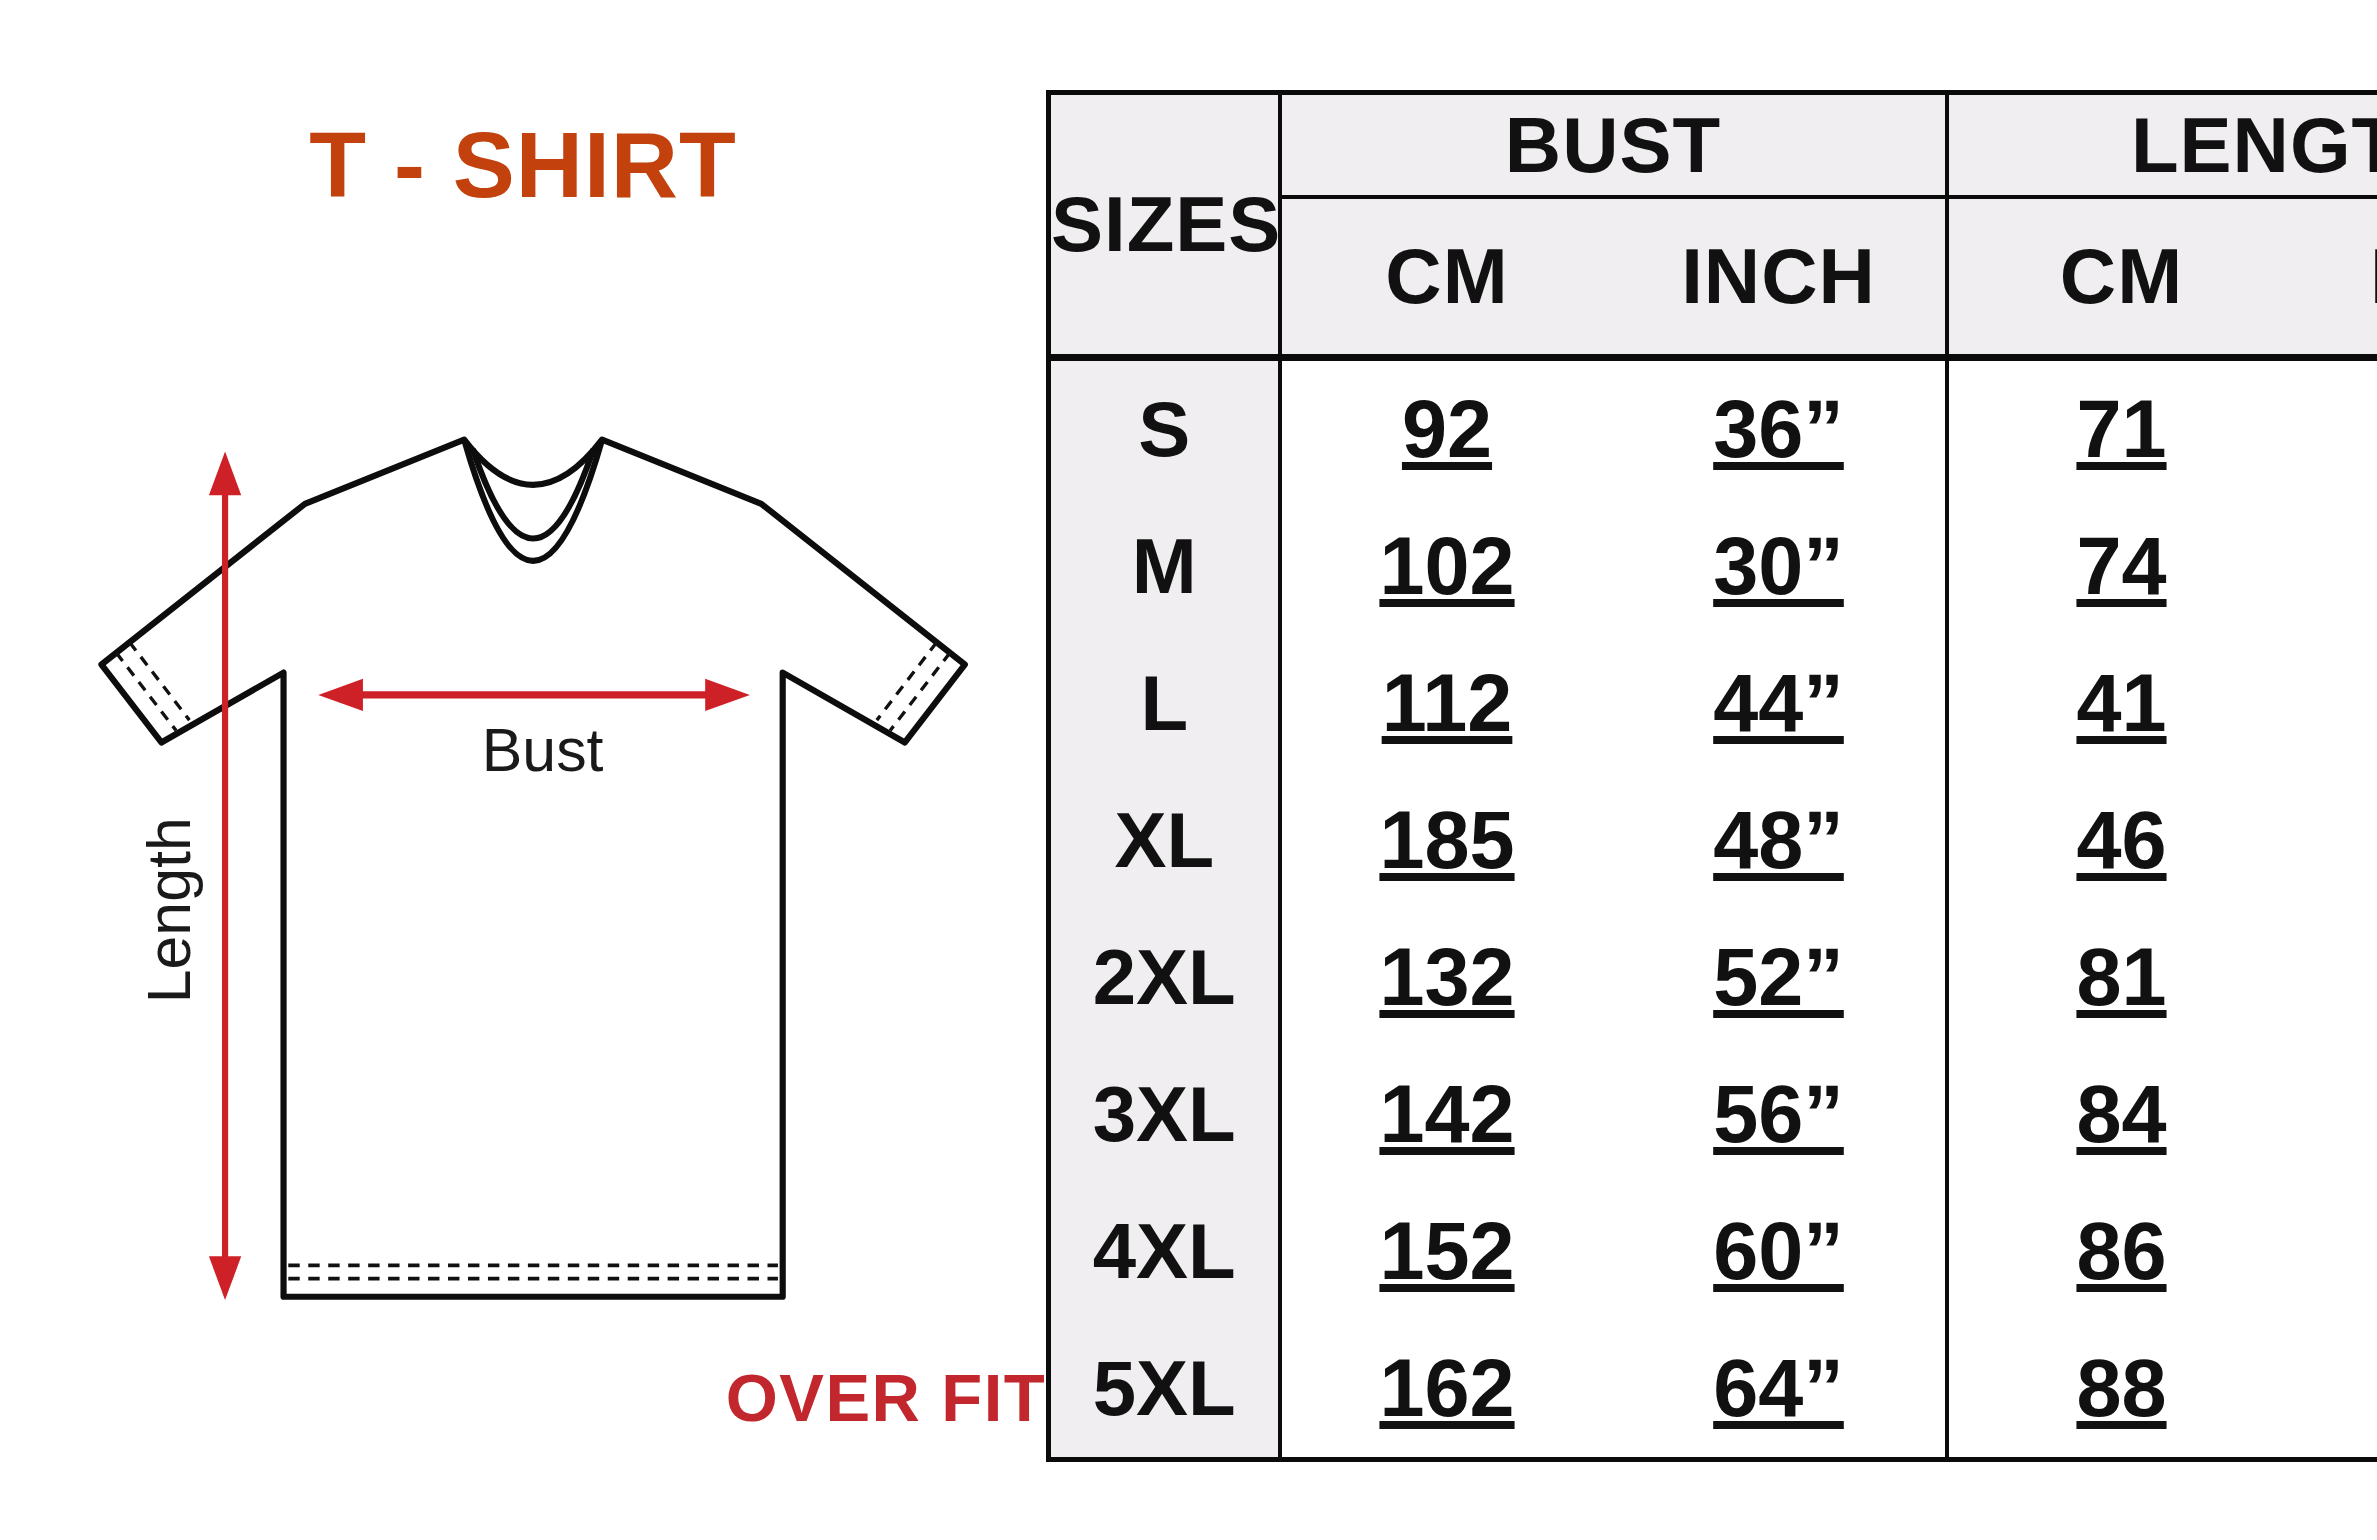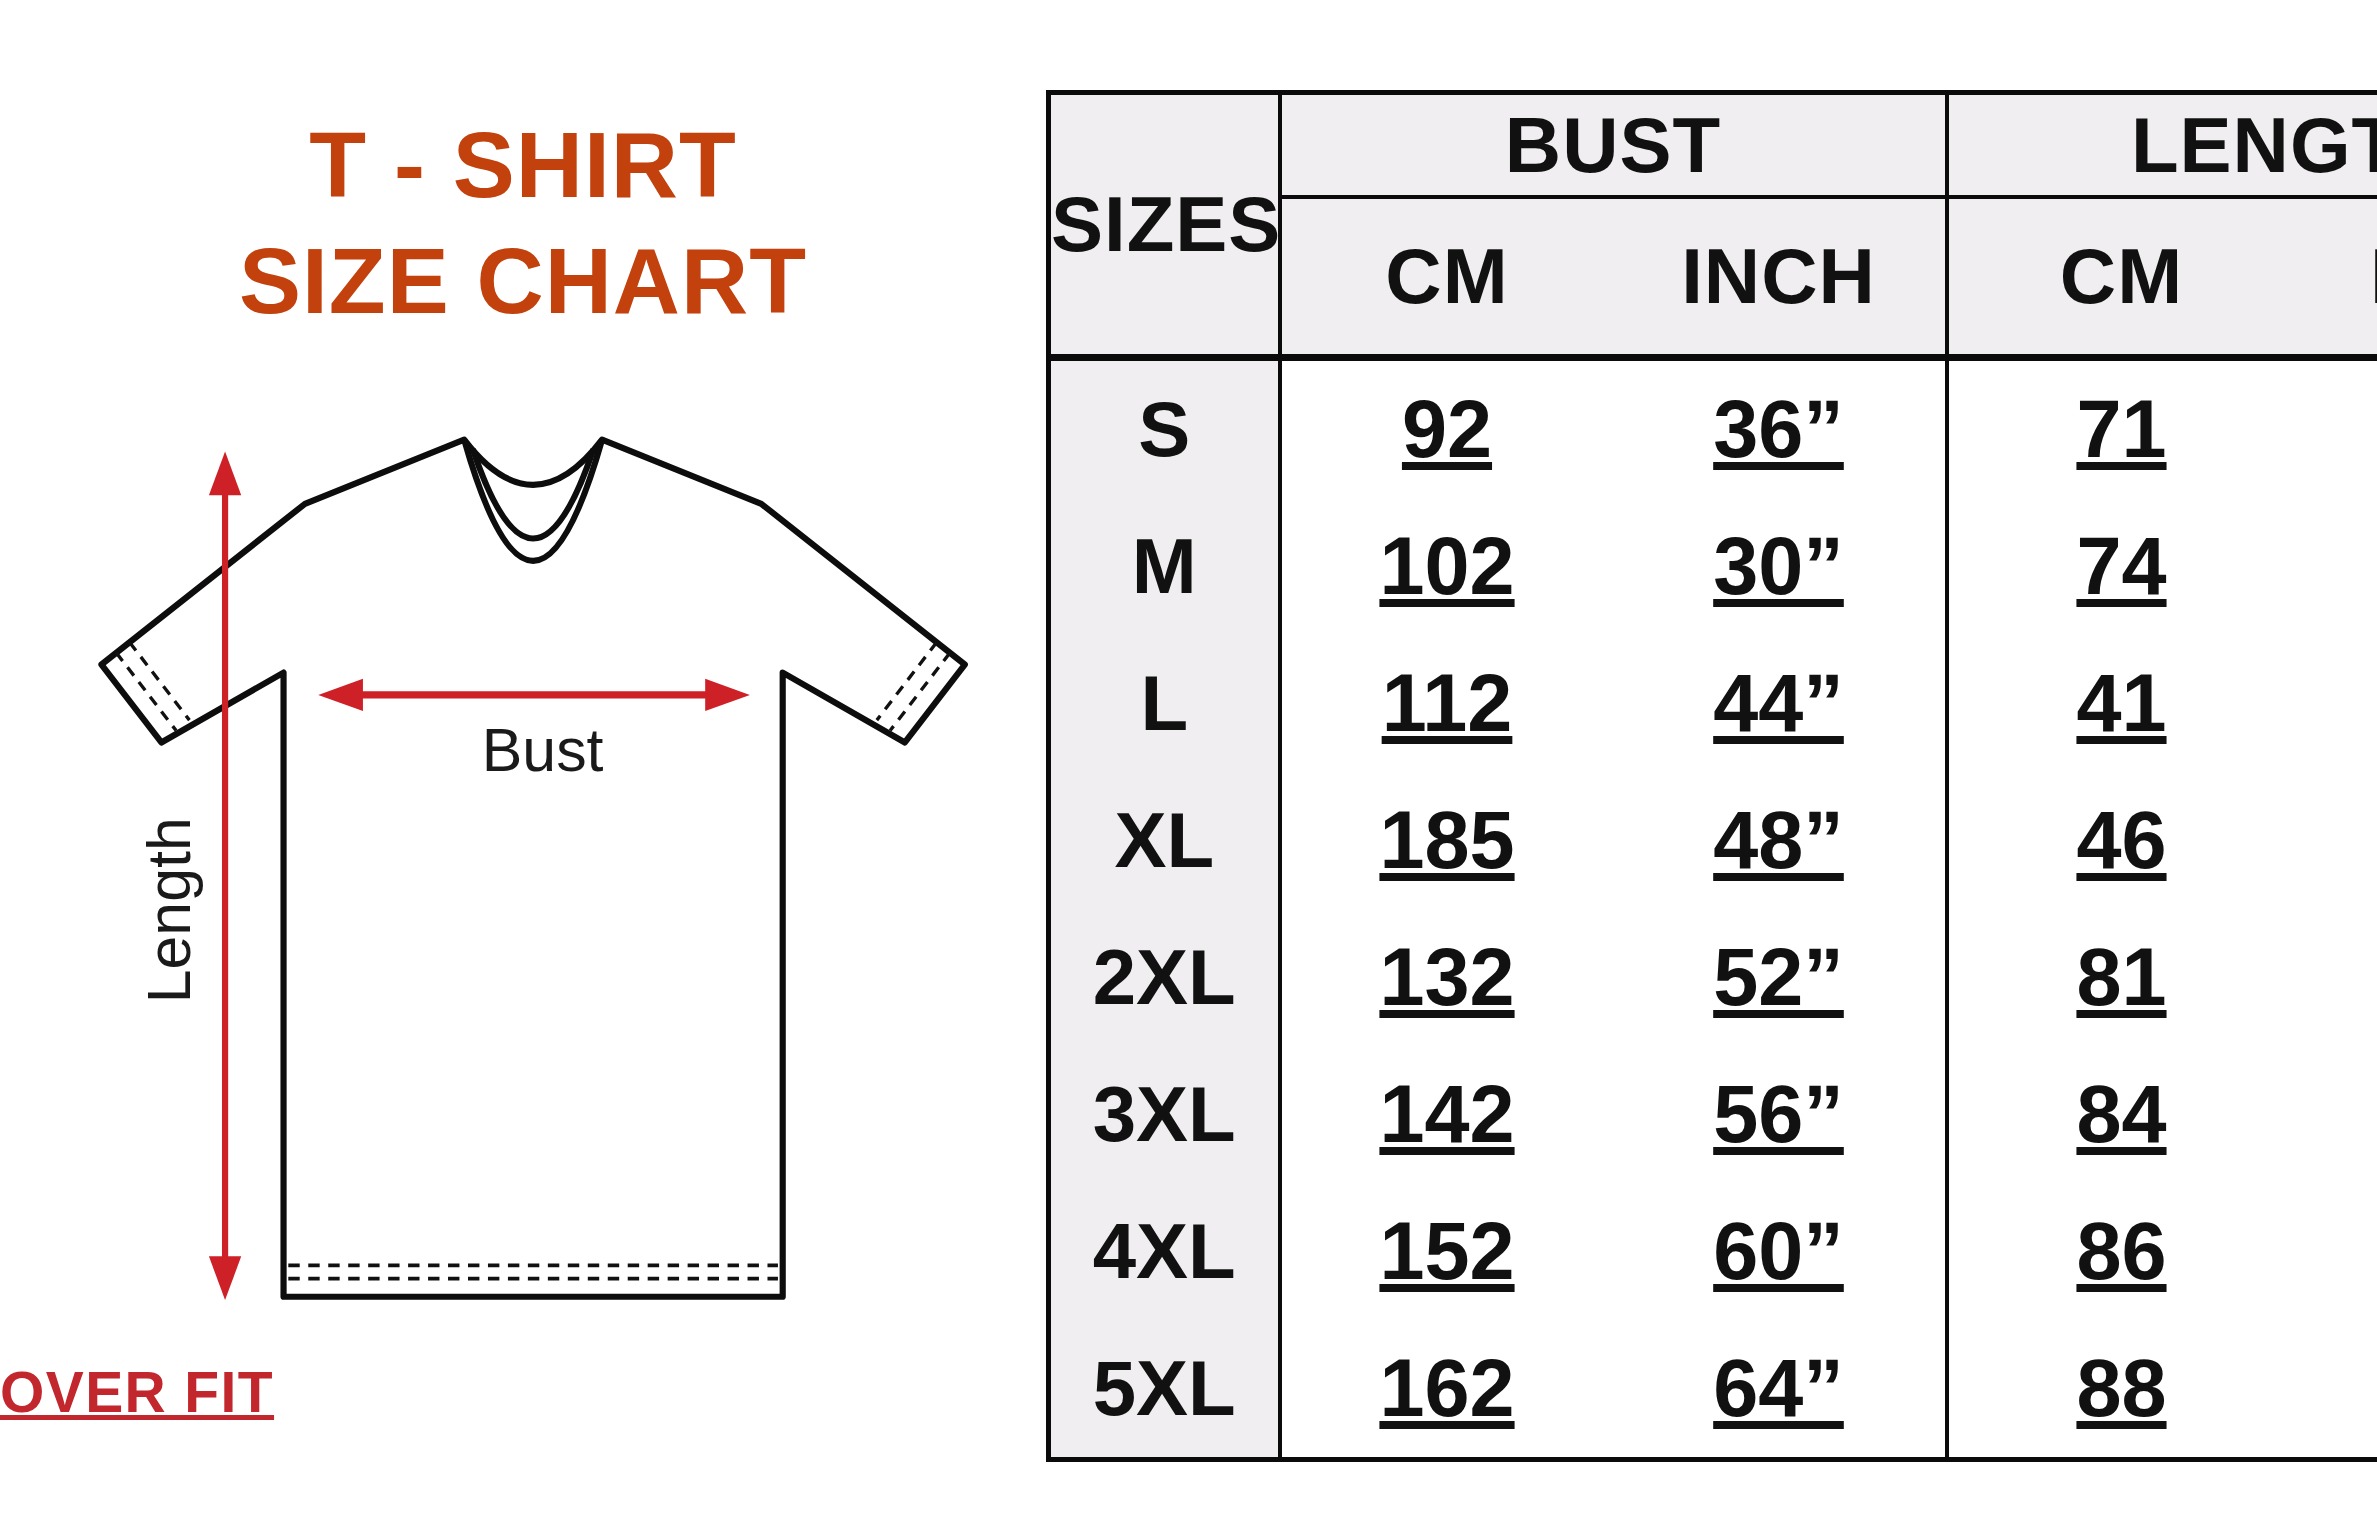--- a/index.html
+++ b/index.html
@@ -16,26 +16,25 @@
     text-align:center;
     color:#c2410c;
     font-weight:bold;
     font-size:93px;
     line-height:116px;
     letter-spacing:1px;
   }
   .shirt-svg{position:absolute;left:48px;top:404px;}
   .fit-label{
     position:absolute;left:0;top:1359px;width:1046px;
-    text-align:left;
+    text-align:right;
     color:#c1272d;
     font-weight:bold;
-    font-size:57px;
+    font-size:67px;
     letter-spacing:1.4px;
-    text-decoration:underline;
   }
   
   .size-table{
     position:absolute;left:1046px;top:90px;
     width:1594px;height:1351px;
     border-collapse:collapse;
     table-layout:fixed;
     border:5.7px solid #0b0b0b;
     color:#111111;
   }
@@ -58,21 +57,20 @@
   .row-val{font-size:81px;height:137px;background:#ffffff;text-decoration:underline;}
   .div-right{border-right:4.3px solid #0b0b0b;}
 </style>
 </head>
 <body>
 
 <div id="page-root">
 
   <div class="title-block">
     <div>T - SHIRT</div>
-    <div>SIZE CHART</div>
   </div>
 
   <svg class="shirt-svg" width="975" height="927" viewBox="0 0 2050 1950">
 
     <path d="M 875 75
              L 540 210
              L 112 548
              L 238 712
              L 495 565
              L 495 1878

